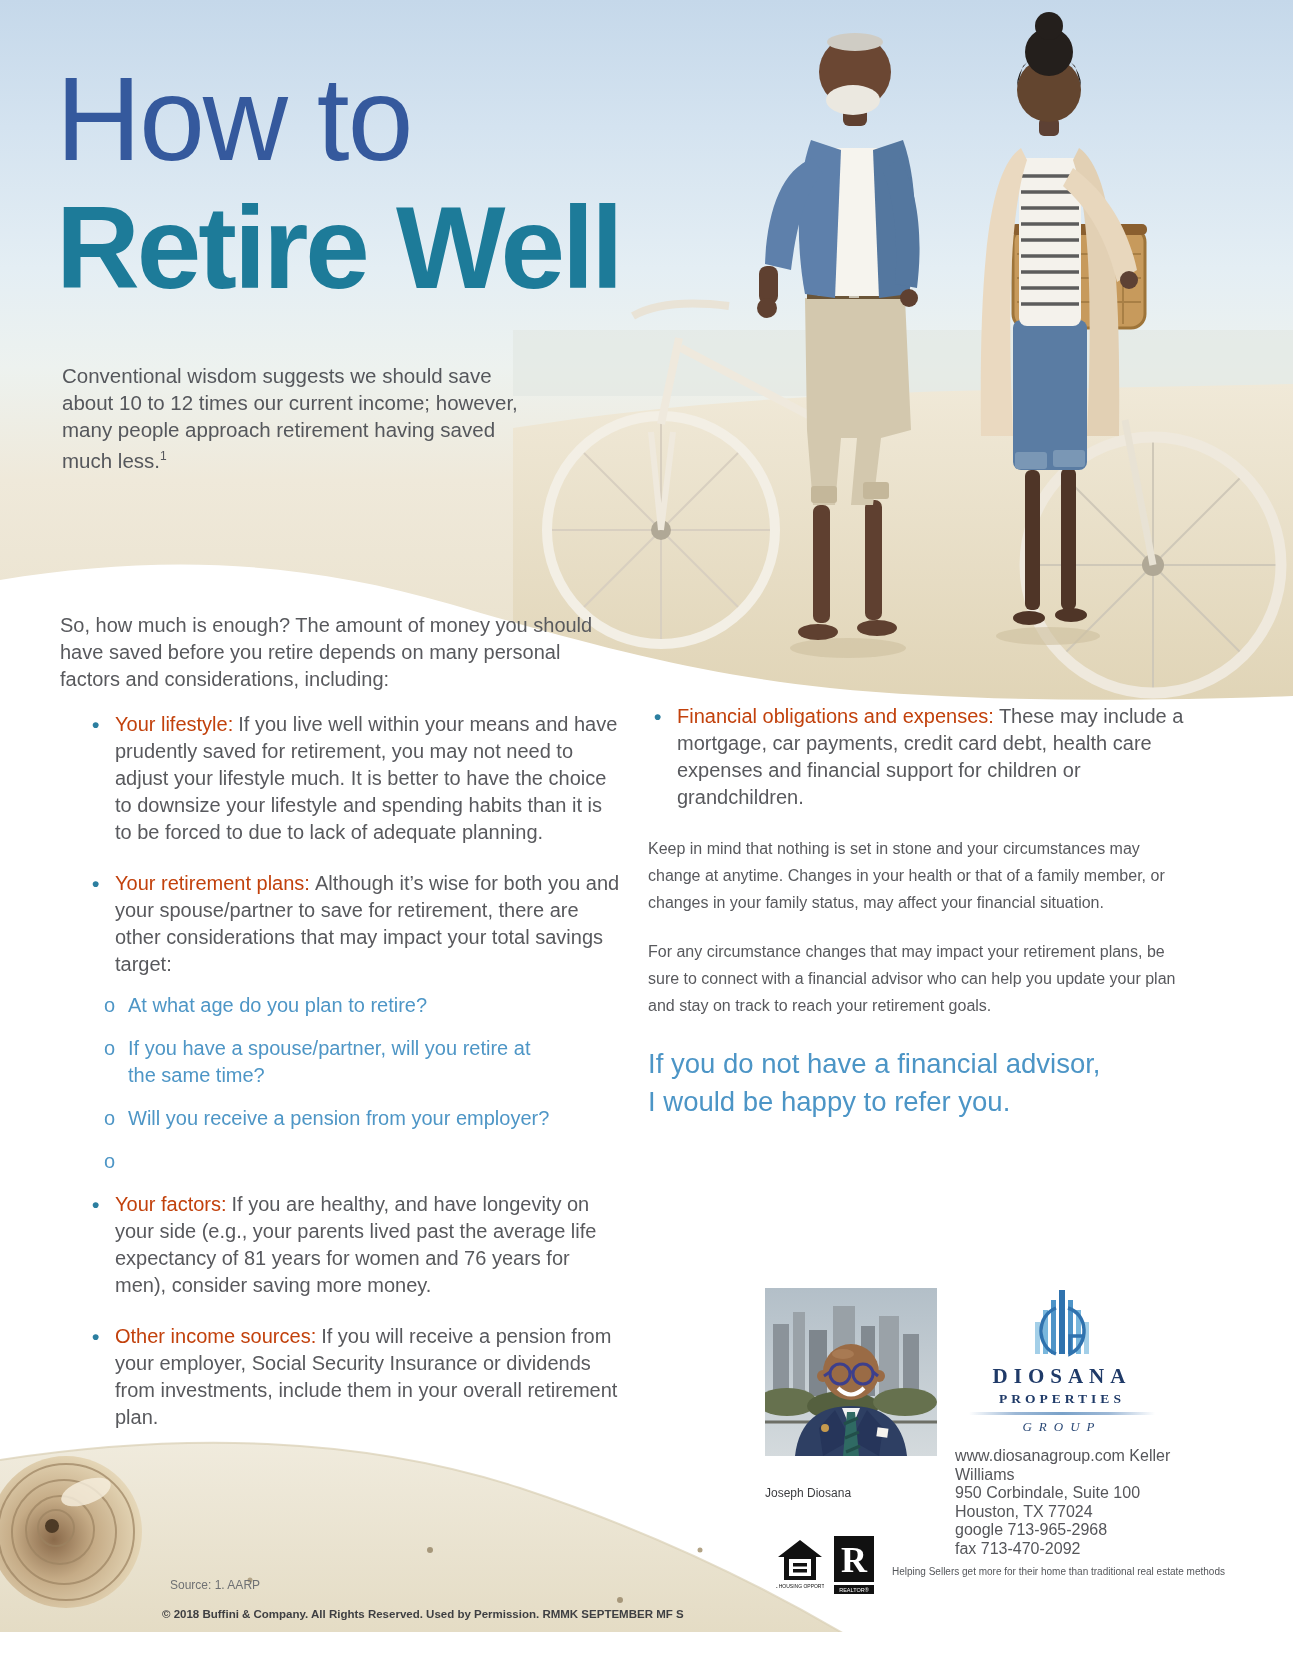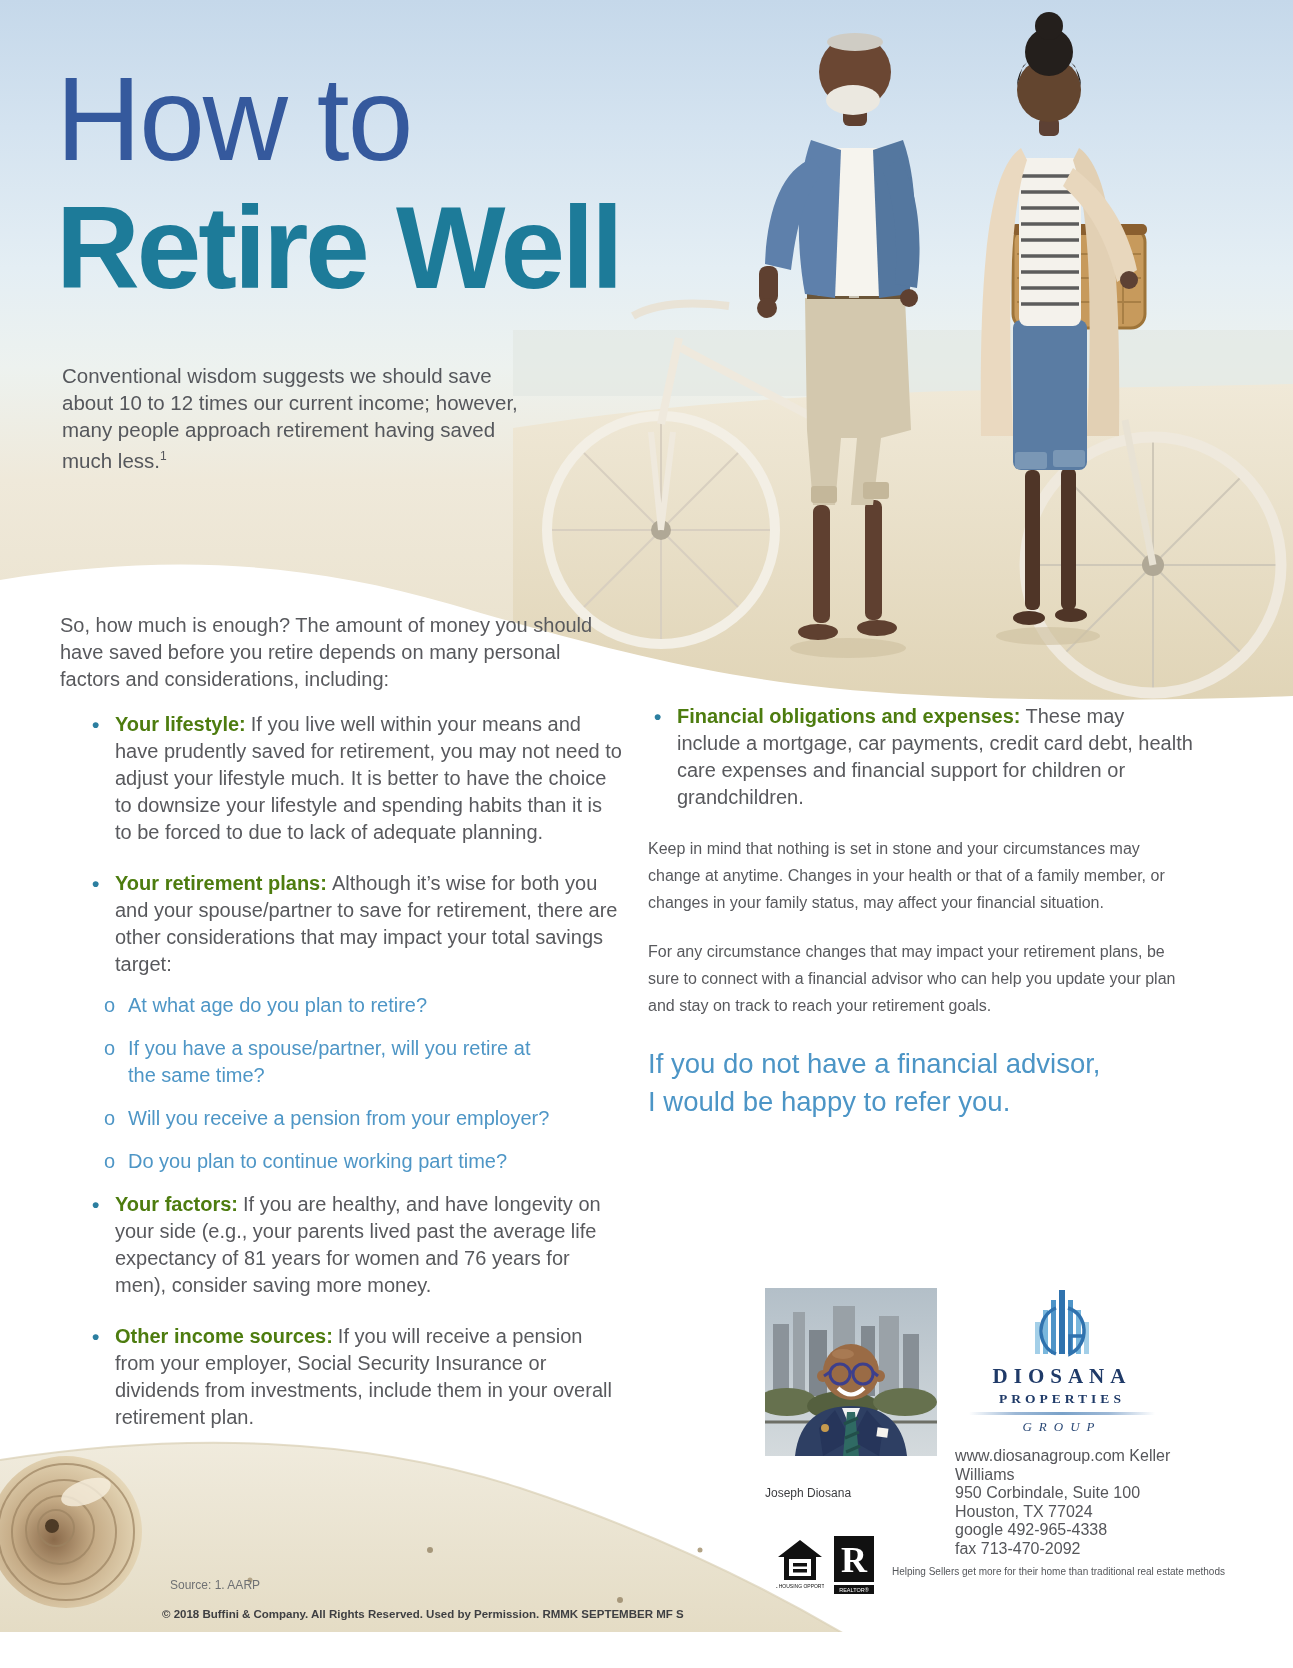--- a/index.html
+++ b/index.html
@@ -22,21 +22,21 @@
   
   .col-left  { position:absolute; left:60px;  top:612px; width:562px; }
   .col-right { position:absolute; left:648px; top:703px; width:545px; }
   .lead { font-size:20px; line-height:27px; color:#58595d; margin-bottom:18px; }
   p.body-par { font-size:16px; line-height:27px; color:#58595d; margin-bottom:22px; }
 
   .bullet { display:flex; gap:11px; margin:0 0 24px 32px; }
   .col-right .bullet { margin-left:6px; }
   .b-marker { flex:0 0 12px; color:#2c7fa0; font-weight:700; font-size:21px; line-height:27px; }
   .b-body { flex:1; font-size:20px; line-height:27px; color:#58595d; }
-  .b-head { font-weight:700; color:#4d7c0f; margin-right:5px; }
+  .b-head { font-weight:400; color:#c2410c; margin-right:5px; }
 
   .sub { margin:14px 0 8px 44px; }
   .sub-item { display:flex; gap:12px; margin-bottom:16px; font-size:20px; line-height:27px; color:#4e96c6; }
   .s-marker { flex:0 0 12px; }
 
   .callout { margin-top:26px; font-size:27.5px; line-height:38px; color:#4c95c6; }
 
   
   .agent { position:absolute; left:765px; top:1288px; width:428px; display:flex; }
   .agent-photo-col { width:172px; }
@@ -203,21 +203,20 @@
       <div class="sub-item" style="width:432px">
         <span class="s-marker">o</span>
         <span>If you have a spouse/partner, will you retire at the same time?</span>
       </div>
       <div class="sub-item">
         <span class="s-marker">o</span>
         <span>Will you receive a pension from your employer?</span>
       </div>
       <div class="sub-item">
         <span class="s-marker">o</span>
-        <span>Do you plan to continue working part time?</span>
       </div>
     </div>
 
     <div class="bullet">
       <span class="b-marker">•</span>
       <p class="b-body"><strong class="b-head">Your factors:</strong><span>If you are healthy, and have longevity on your side (e.g., your parents lived past the average life expectancy of 81 years for women and 76 years for men), consider saving more money.</span></p>
     </div>
 
     <div class="bullet">
       <span class="b-marker">•</span>
@@ -306,21 +305,21 @@
         </svg>
         <div class="logo-w1">DIOSANA</div>
         <div class="logo-w2">PROPERTIES</div>
         <div class="logo-div"></div>
         <div class="logo-w3">GROUP</div>
       </div>
       <div class="contact">
         <div>www.diosanagroup.com Keller Williams</div>
         <div>950 Corbindale, Suite 100</div>
         <div>Houston, TX 77024</div>
-        <div>google 492-965-4338</div>
+        <div>google 713-965-2968</div>
         <div>fax 713-470-2092</div>
       </div>
     </div>
   </div>
 
   <svg class="sand" viewBox="0 0 900 238" preserveAspectRatio="none">
     <defs>
       <linearGradient id="sandf" x1="0" y1="0" x2="0" y2="1">
         <stop offset="0" stop-color="#f0ebdd"></stop>
           <stop offset="1" stop-color="#e2d9c0"></stop>

